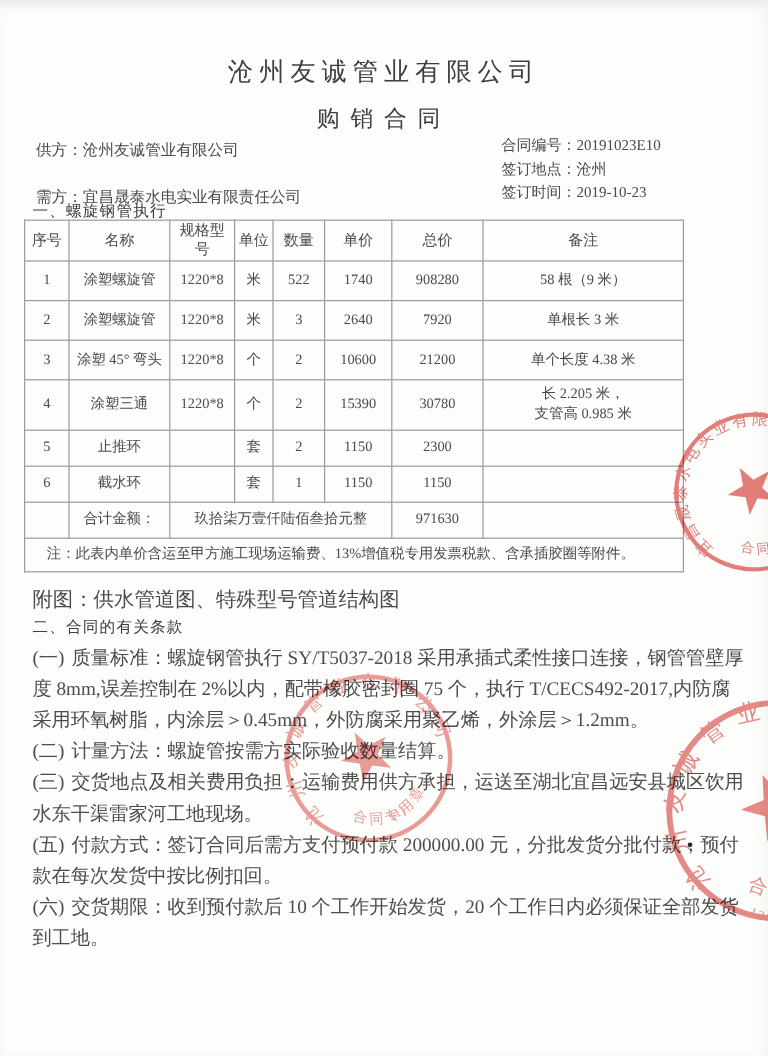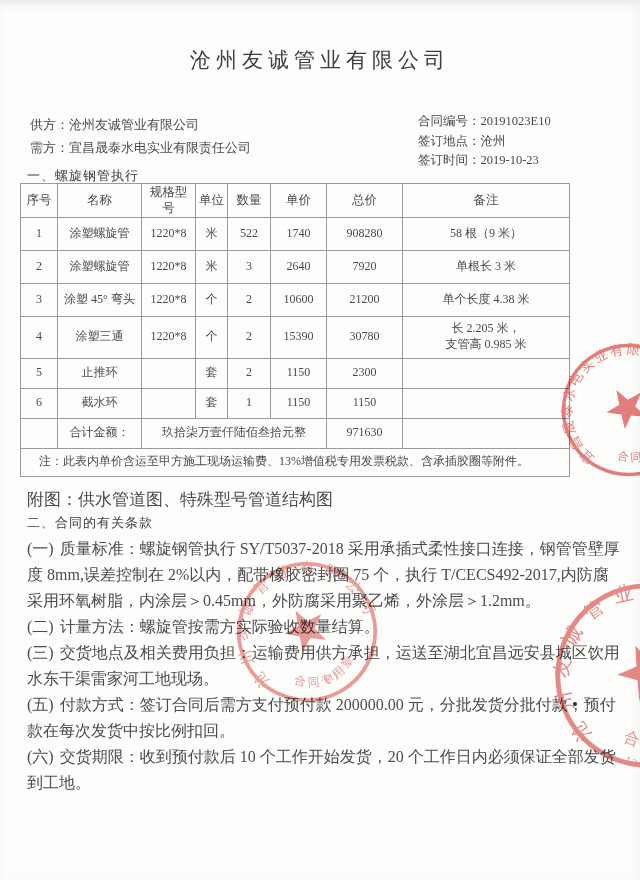--- a/index.html
+++ b/index.html
@@ -10,21 +10,21 @@
     overflow:hidden;
     font-family:"Liberation Serif","DejaVu Serif",serif;
     color:#4a4a4a;
     box-shadow:inset 0 8px 10px rgba(0,0,0,0.03), inset -6px 0 12px rgba(0,0,0,0.02);
   }
   .abs{position:absolute;}
   
   .title1{left:0;right:0;top:46px;text-align:center;font-size:21px;letter-spacing:5px;color:#3e3e3e;}
   .title2{left:0;right:0;top:86px;text-align:center;font-size:19px;letter-spacing:9px;color:#3e3e3e;}
   .info-left{left:30px;top:117px;font-size:13px;line-height:16px;}
-  .info-left .row2{margin-top:7px;}
+  .info-left .row2{margin-top:23px;}
   .info-right{left:418px;top:112px;font-size:12.5px;line-height:19.5px;}
   .sec-heading{font-size:13px;color:#3d3d3d;letter-spacing:1px;}
   .sec1-heading{left:27px;top:167px;}
   .sec2-heading{left:27px;top:514px;}
   
   table.items{
     position:absolute;left:20px;top:183px;width:549px;
     border-collapse:collapse;table-layout:fixed;
     font-size:12px;color:#4a4a4a;
   }
@@ -61,20 +61,21 @@
   .scan-dot{left:573px;top:702px;width:4px;height:4px;background:#2c2c2c;border-radius:50%;}
   .top-band{left:0;top:0;right:0;height:7px;background:linear-gradient(#ececea,rgba(255,255,255,0));}
 </style>
 </head>
 <body>
 
 <div class="page">
   <div class="abs top-band"></div>
 
   <div class="abs title1">沧州友诚管业有限公司</div>
+  <div class="abs title2">购销合同</div>
 
   <div class="abs info-left">
     <div><span>供方：</span><span>沧州友诚管业有限公司</span></div>
     <div class="row2"><span>需方：</span><span>宜昌晟泰水电实业有限责任公司</span></div>
   </div>
   <div class="abs info-right">
     <div><span>合同编号：</span><span>20191023E10</span></div>
     <div><span>签订地点：</span><span>沧州</span></div>
     <div><span>签订时间：</span><span>2019-10-23</span></div>
   </div>

